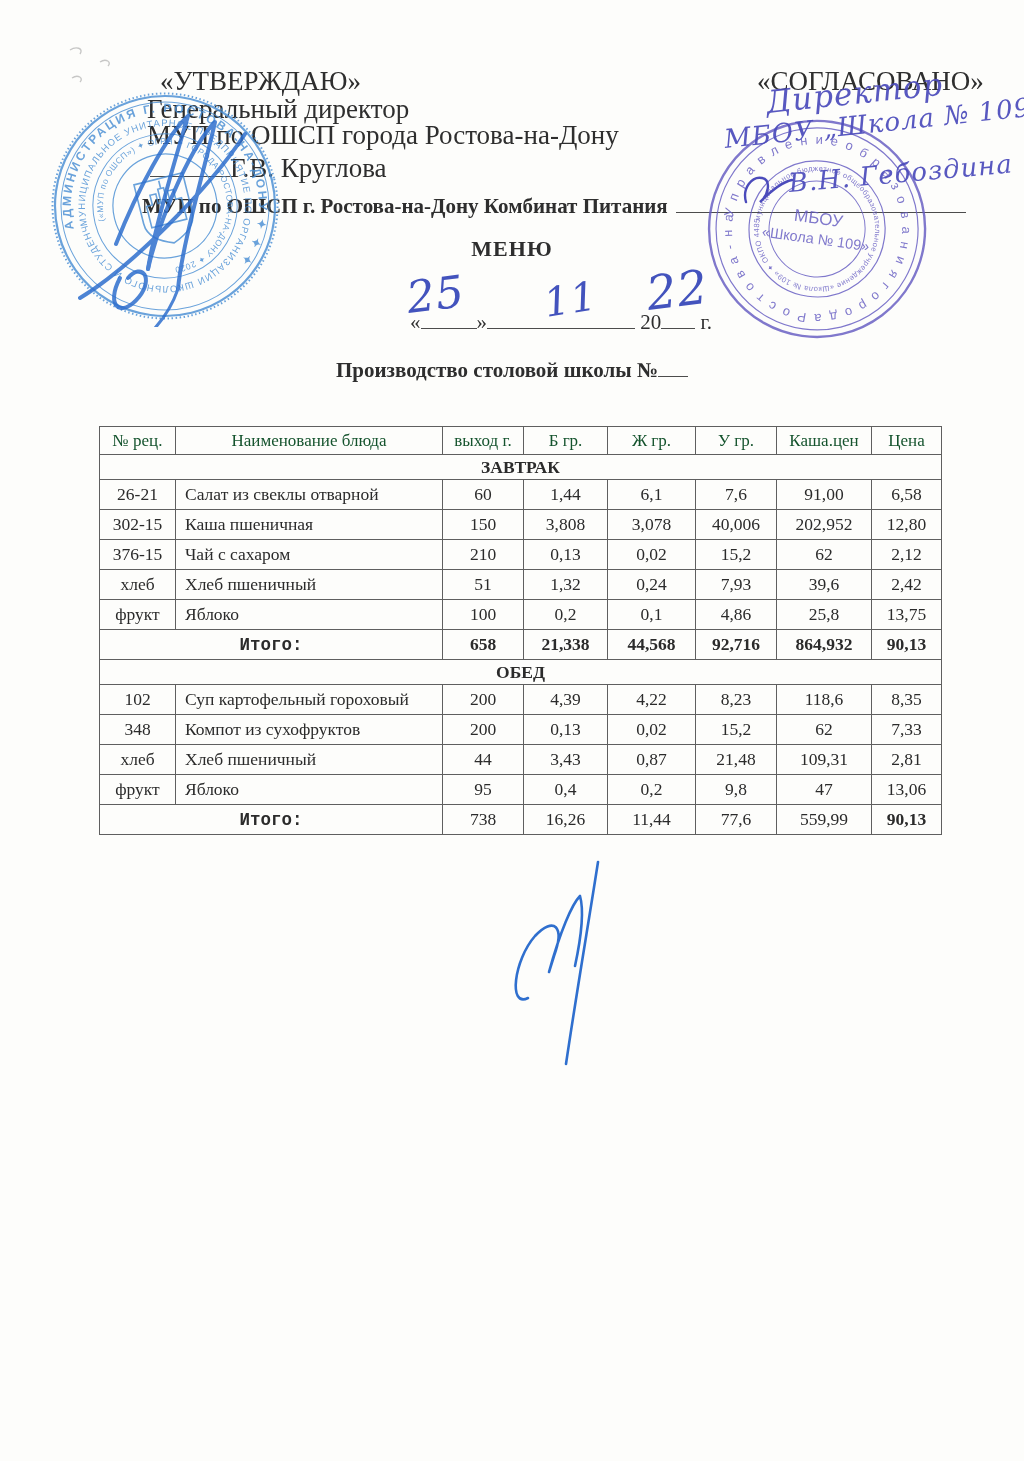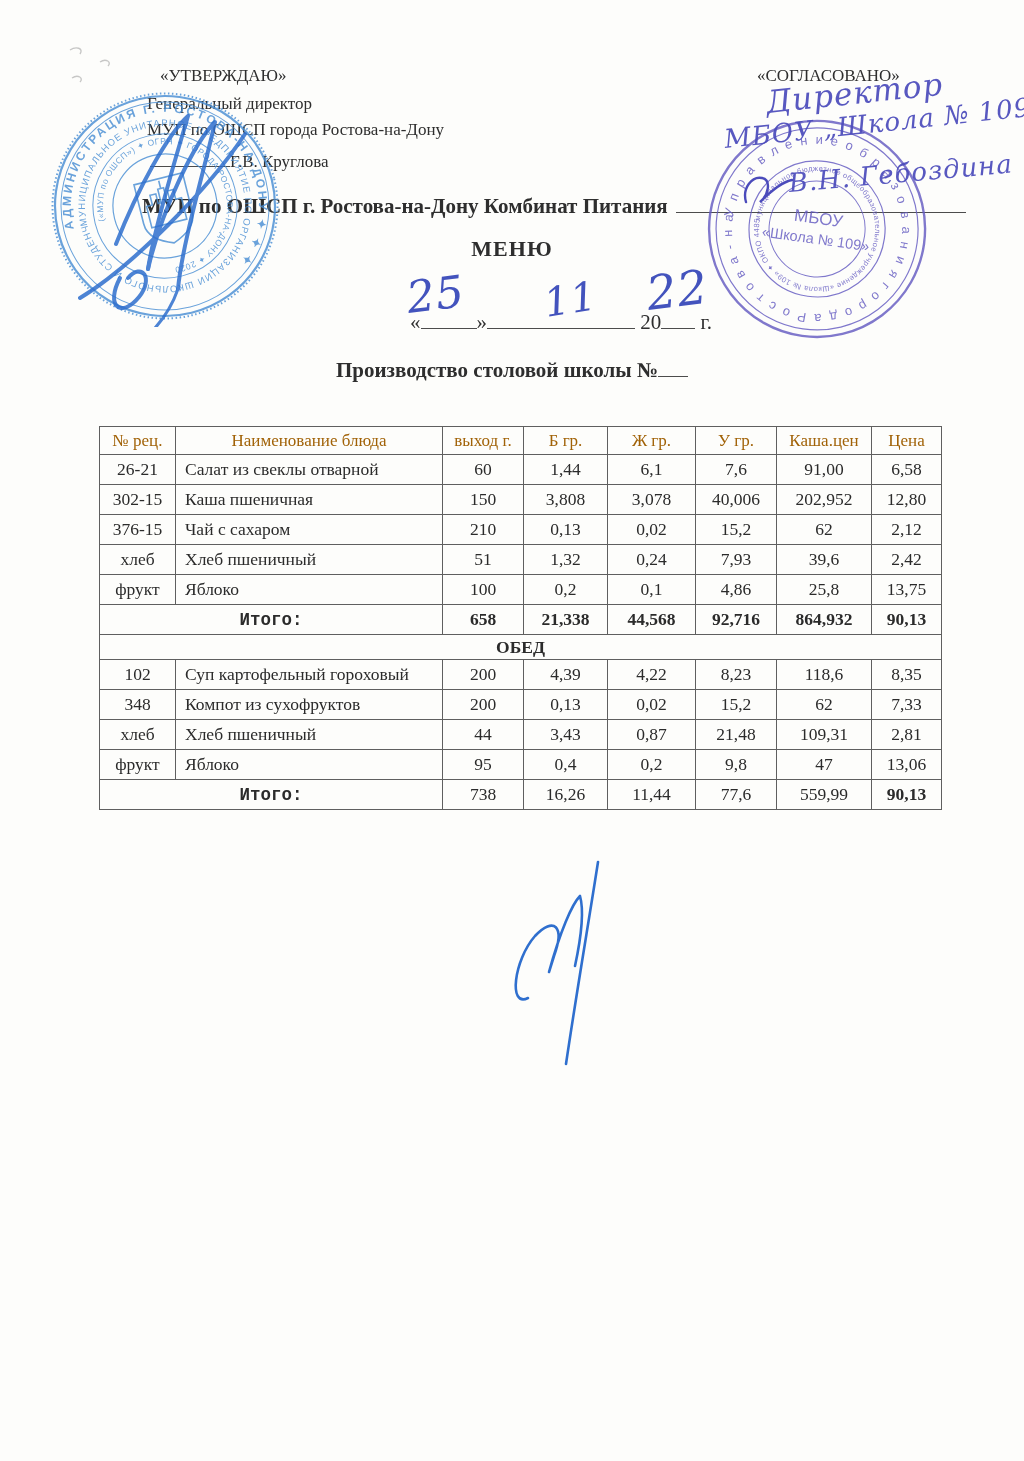--- a/index.html
+++ b/index.html
@@ -4,29 +4,29 @@
 <style>
   html,body{margin:0;padding:0;background:#e8e8e8;}
   .page{
     position:relative; width:1024px; height:1461px; margin:0 auto;
     background:#fdfdfb;
     font-family:"Liberation Serif","DejaVu Serif",serif;
     color:#2e2e2e; overflow:hidden;
   }
   .abs{position:absolute;}
   .b{font-weight:bold;}
-  .t20{font-size:17px;}
+  .t20{font-size:27px;}
   .t21{font-size:21px;}
   .uline{display:inline-block; border-bottom:1.3px solid #4c4c4c; height:1.05em; vertical-align:baseline;}
   .center{left:0; width:1024px; text-align:center;}
 
   
   .menu-table{border-collapse:collapse; table-layout:fixed; width:842px; background:transparent;}
   .menu-table th,.menu-table td{border:1px solid #5f5f5f; text-align:center; padding:1px 3px; overflow:hidden;}
-  .menu-table thead th{height:25px; font-weight:normal; font-size:17px; color:#a16207;}
+  .menu-table thead th{height:25px; font-weight:normal; font-size:17px; color:#14532d;}
   .menu-table td{font-size:17.5px; height:27px; color:#2b2b2b;}
   .menu-table td.sec{height:22px; font-weight:bold; font-size:17.5px;}
   .menu-table td.name{text-align:left; padding:1px 9px; line-height:1.15;}
   .menu-table td.total-label{font-weight:bold;font-family:Liberation Mono, monospace;}
   .menu-table td.bold{font-weight:bold;}
 
   
   .hand{
     position:absolute; font-family:"DejaVu Serif","Liberation Serif",serif;
     font-style:italic; color:#4353bd; letter-spacing:1px; white-space:nowrap;
@@ -89,20 +89,23 @@
           <th>выход г.</th>
           <th>Б гр.</th>
           <th>Ж гр.</th>
           <th>У гр.</th>
           <th>Каша.цен</th>
           <th>Цена</th>
         </tr>
       </thead>
       <tbody>
         <tr>
+          <td colspan="8" class="sec">ЗАВТРАК</td>
+        </tr>
+        <tr>
           <td>26-21</td>
           <td class="name">Салат из свеклы отварной</td>
           <td>60</td>
           <td>1,44</td>
           <td>6,1</td>
           <td>7,6</td>
           <td>91,00</td>
           <td>6,58</td>
         </tr>
         <tr>

